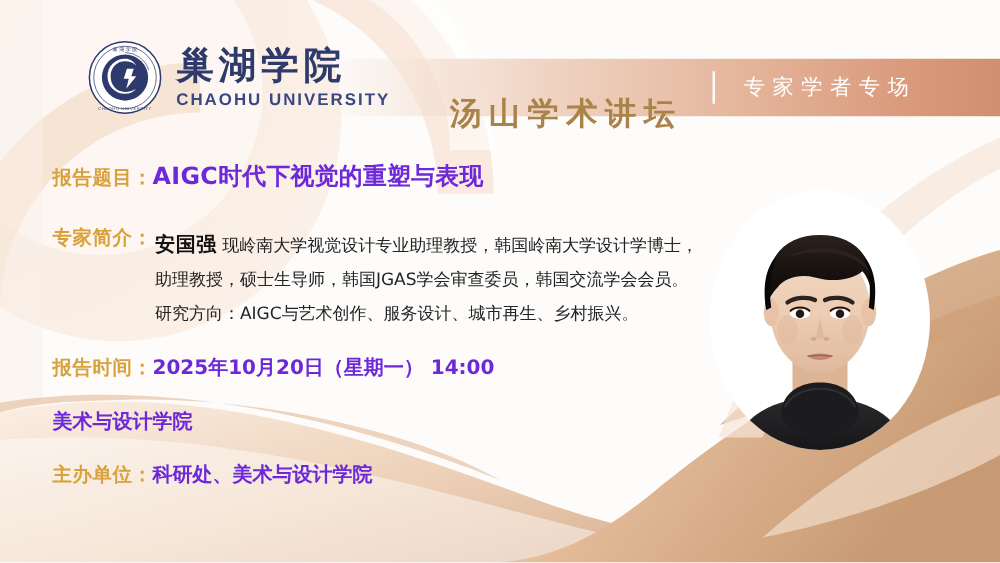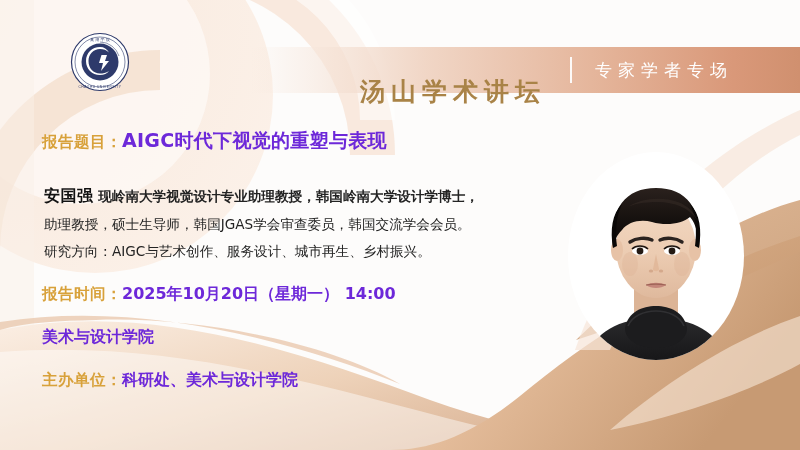--- a/index.html
+++ b/index.html
@@ -91,21 +91,21 @@
   .row-title .value{font-size:19px;font-weight:bold;letter-spacing:.3px;}
 
   .row-bio{margin-bottom:20px;}
   .bio-body{margin-left:2px;}
   .bio-line{
     font-size:13.6px;color:#232323;line-height:1.95;
     font-family:"DejaVu Sans","Liberation Sans",sans-serif;
     white-space:nowrap;
   }
   .bio-name{font-size:16px;font-weight:bold;color:#111;letter-spacing:.5px;}
-  .bio-rest{font-weight:bold;}
+  .bio-rest{font-weight:normal;}
 
   .row-info{margin-bottom:22px;align-items:baseline;}
   .row-info .value{font-size:16px;}
 
   
   .portrait{
     position:absolute;left:566px;top:152px;width:180px;height:218px;
   }
 </style>
 </head>
@@ -172,31 +172,36 @@
         <circle cx="60" cy="60" r="50" fill="none" stroke="#2e3a6b" stroke-width="1.2"></circle>
         <circle cx="60" cy="60" r="37" fill="#2e3a6b"></circle>
         <path d="M 60 30 C 44 30 32 42 32 58 C 32 74 44 86 60 86 C 68 86 74 83 78 78
                  C 72 82 66 83 60 83 C 47 83 37 73 37 58 C 37 44 47 34 60 34 C 67 34 73 36 78 41
                  C 74 34 68 30 60 30 Z" fill="#ffffff"></path>
         <path d="M 63 46 L 74 46 L 70 58 L 78 58 L 62 78 L 66 62 L 58 62 Z" fill="#ffffff"></path>
         <path d="M 60 20 A 40 40 0 0 1 98 48" fill="none" stroke="#2e3a6b" stroke-width="1.1"></path>
         <text x="60" y="17" text-anchor="middle" font-size="8" fill="#2e3a6b" font-family="DejaVu Serif, serif">巢 湖 学 院</text>
         <text x="60" y="112" text-anchor="middle" font-size="6.5" fill="#2e3a6b" font-family="Liberation Sans, sans-serif" letter-spacing="1">CHAOHU UNIVERSITY</text>
       </svg>
+      <div class="logo-text">
+        <div class="logo-cn">巢湖学院</div>
+        <div class="logo-en">CHAOHU  UNIVERSITY</div>
+      </div>
     </div>
   </div>
 
   <div class="content">
 
     <div class="row row-title">
       <span class="label">报告题目：</span>
       <span class="value">AIGC时代下视觉的重塑与表现</span>
     </div>
 
     <div class="row row-bio">
+      <span class="label">专家简介：</span>
       <span class="bio-body">
         <div class="bio-line">
           <span class="bio-name">安国强</span><span class="bio-rest"> 现岭南大学视觉设计专业助理教授，韩国岭南大学设计学博士，</span>
         </div>
         <div class="bio-line">助理教授，硕士生导师，韩国JGAS学会审查委员，韩国交流学会会员。</div>
         <div class="bio-line">研究方向：AIGC与艺术创作、服务设计、城市再生、乡村振兴。</div>
       </span>
     </div>
 
     <div class="row row-info">

